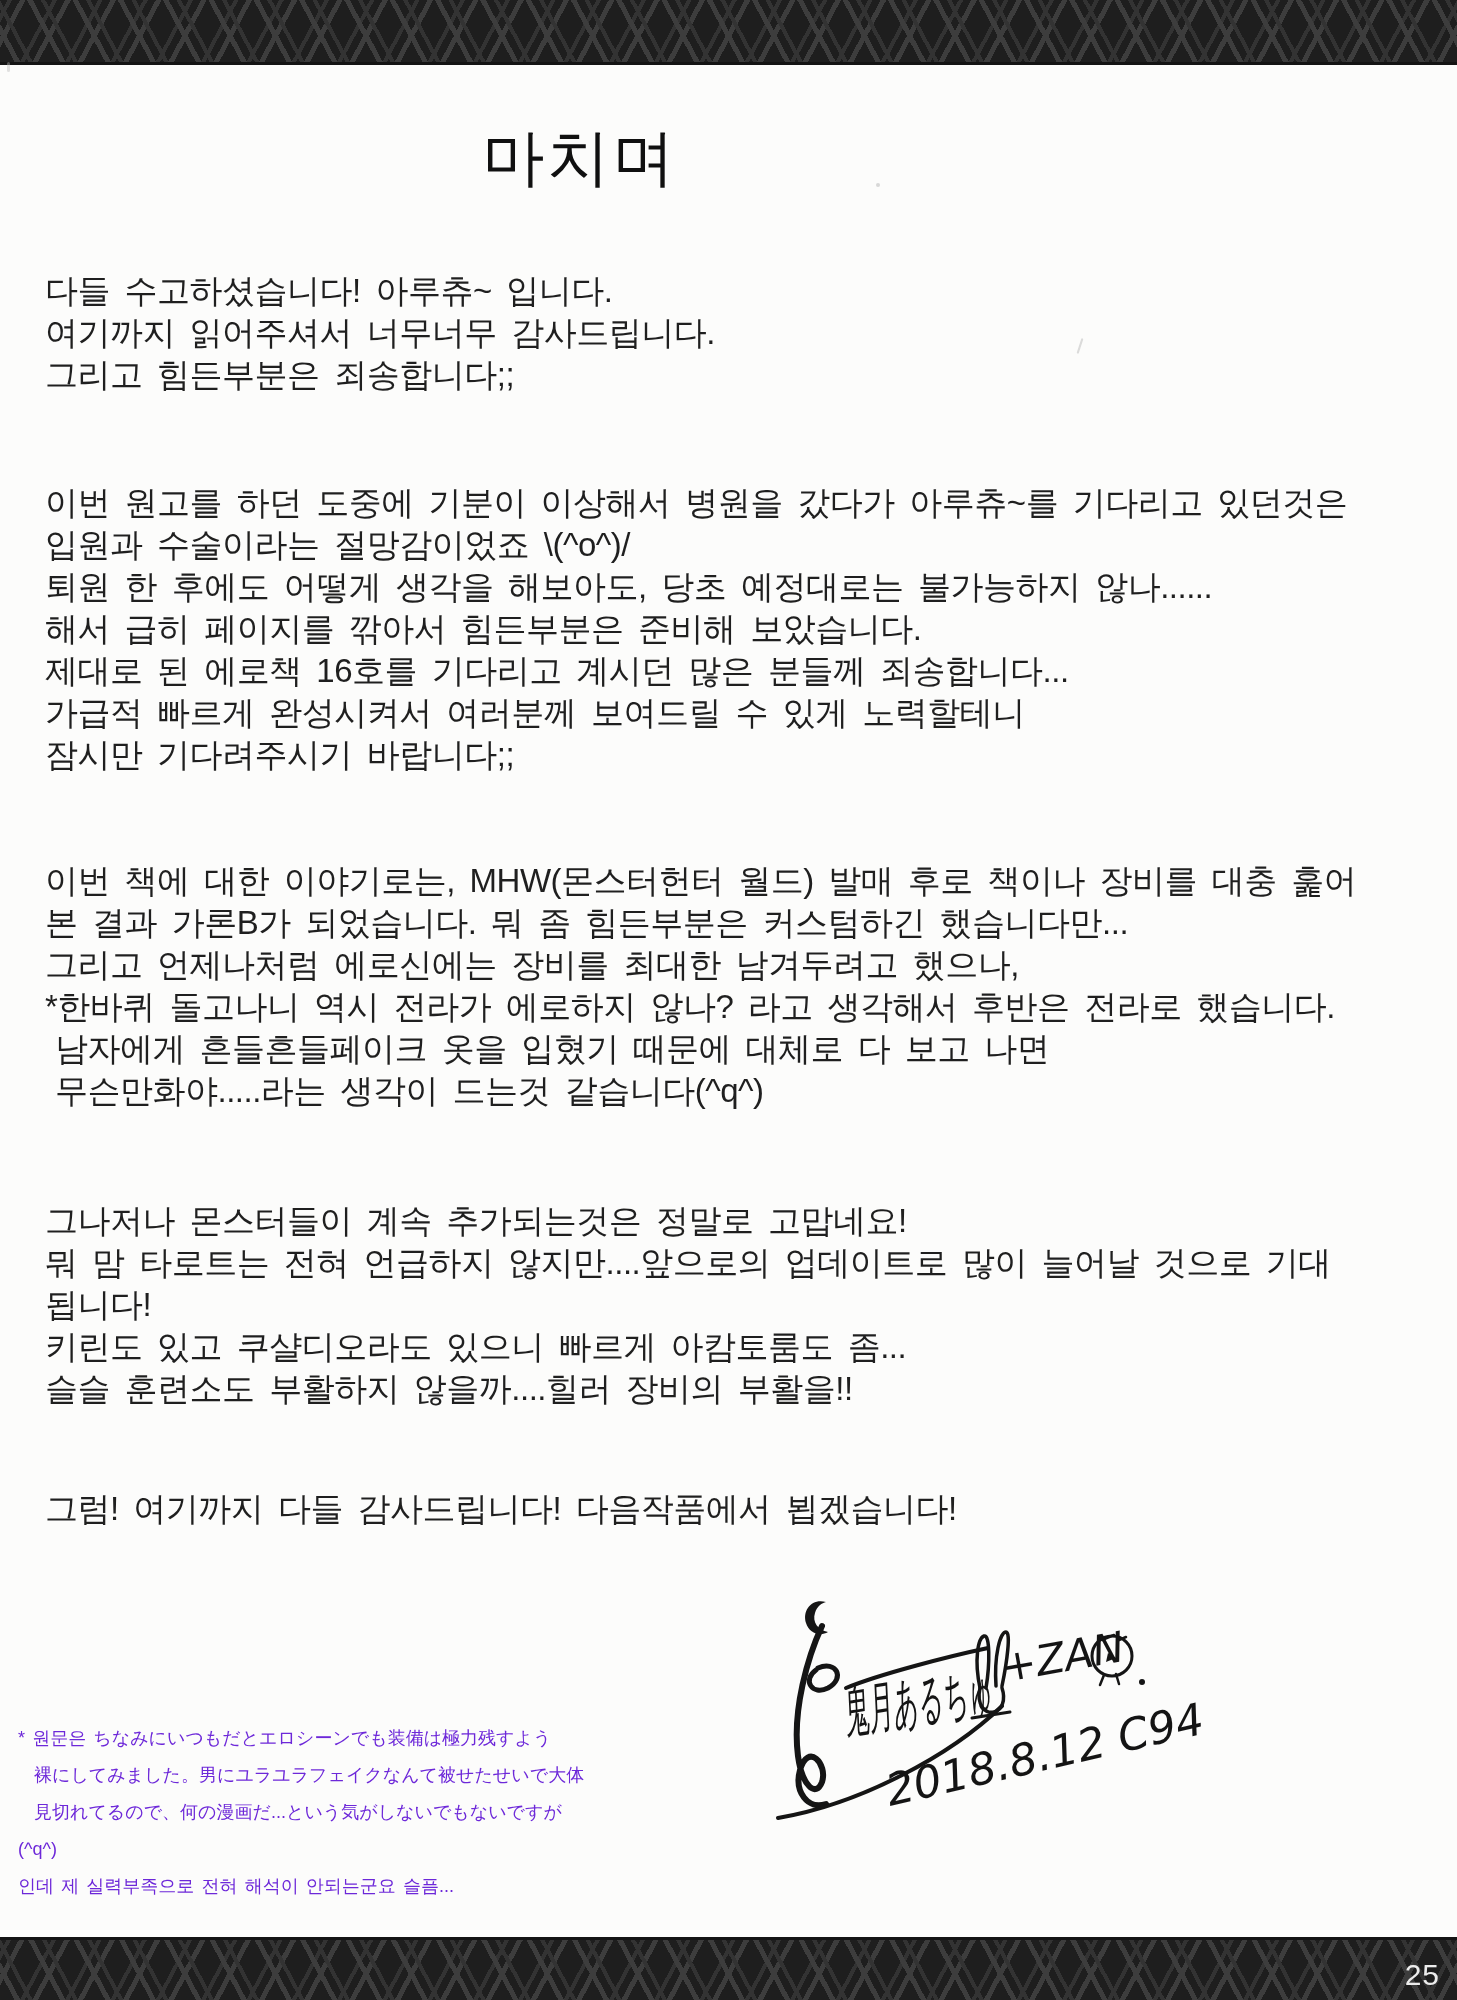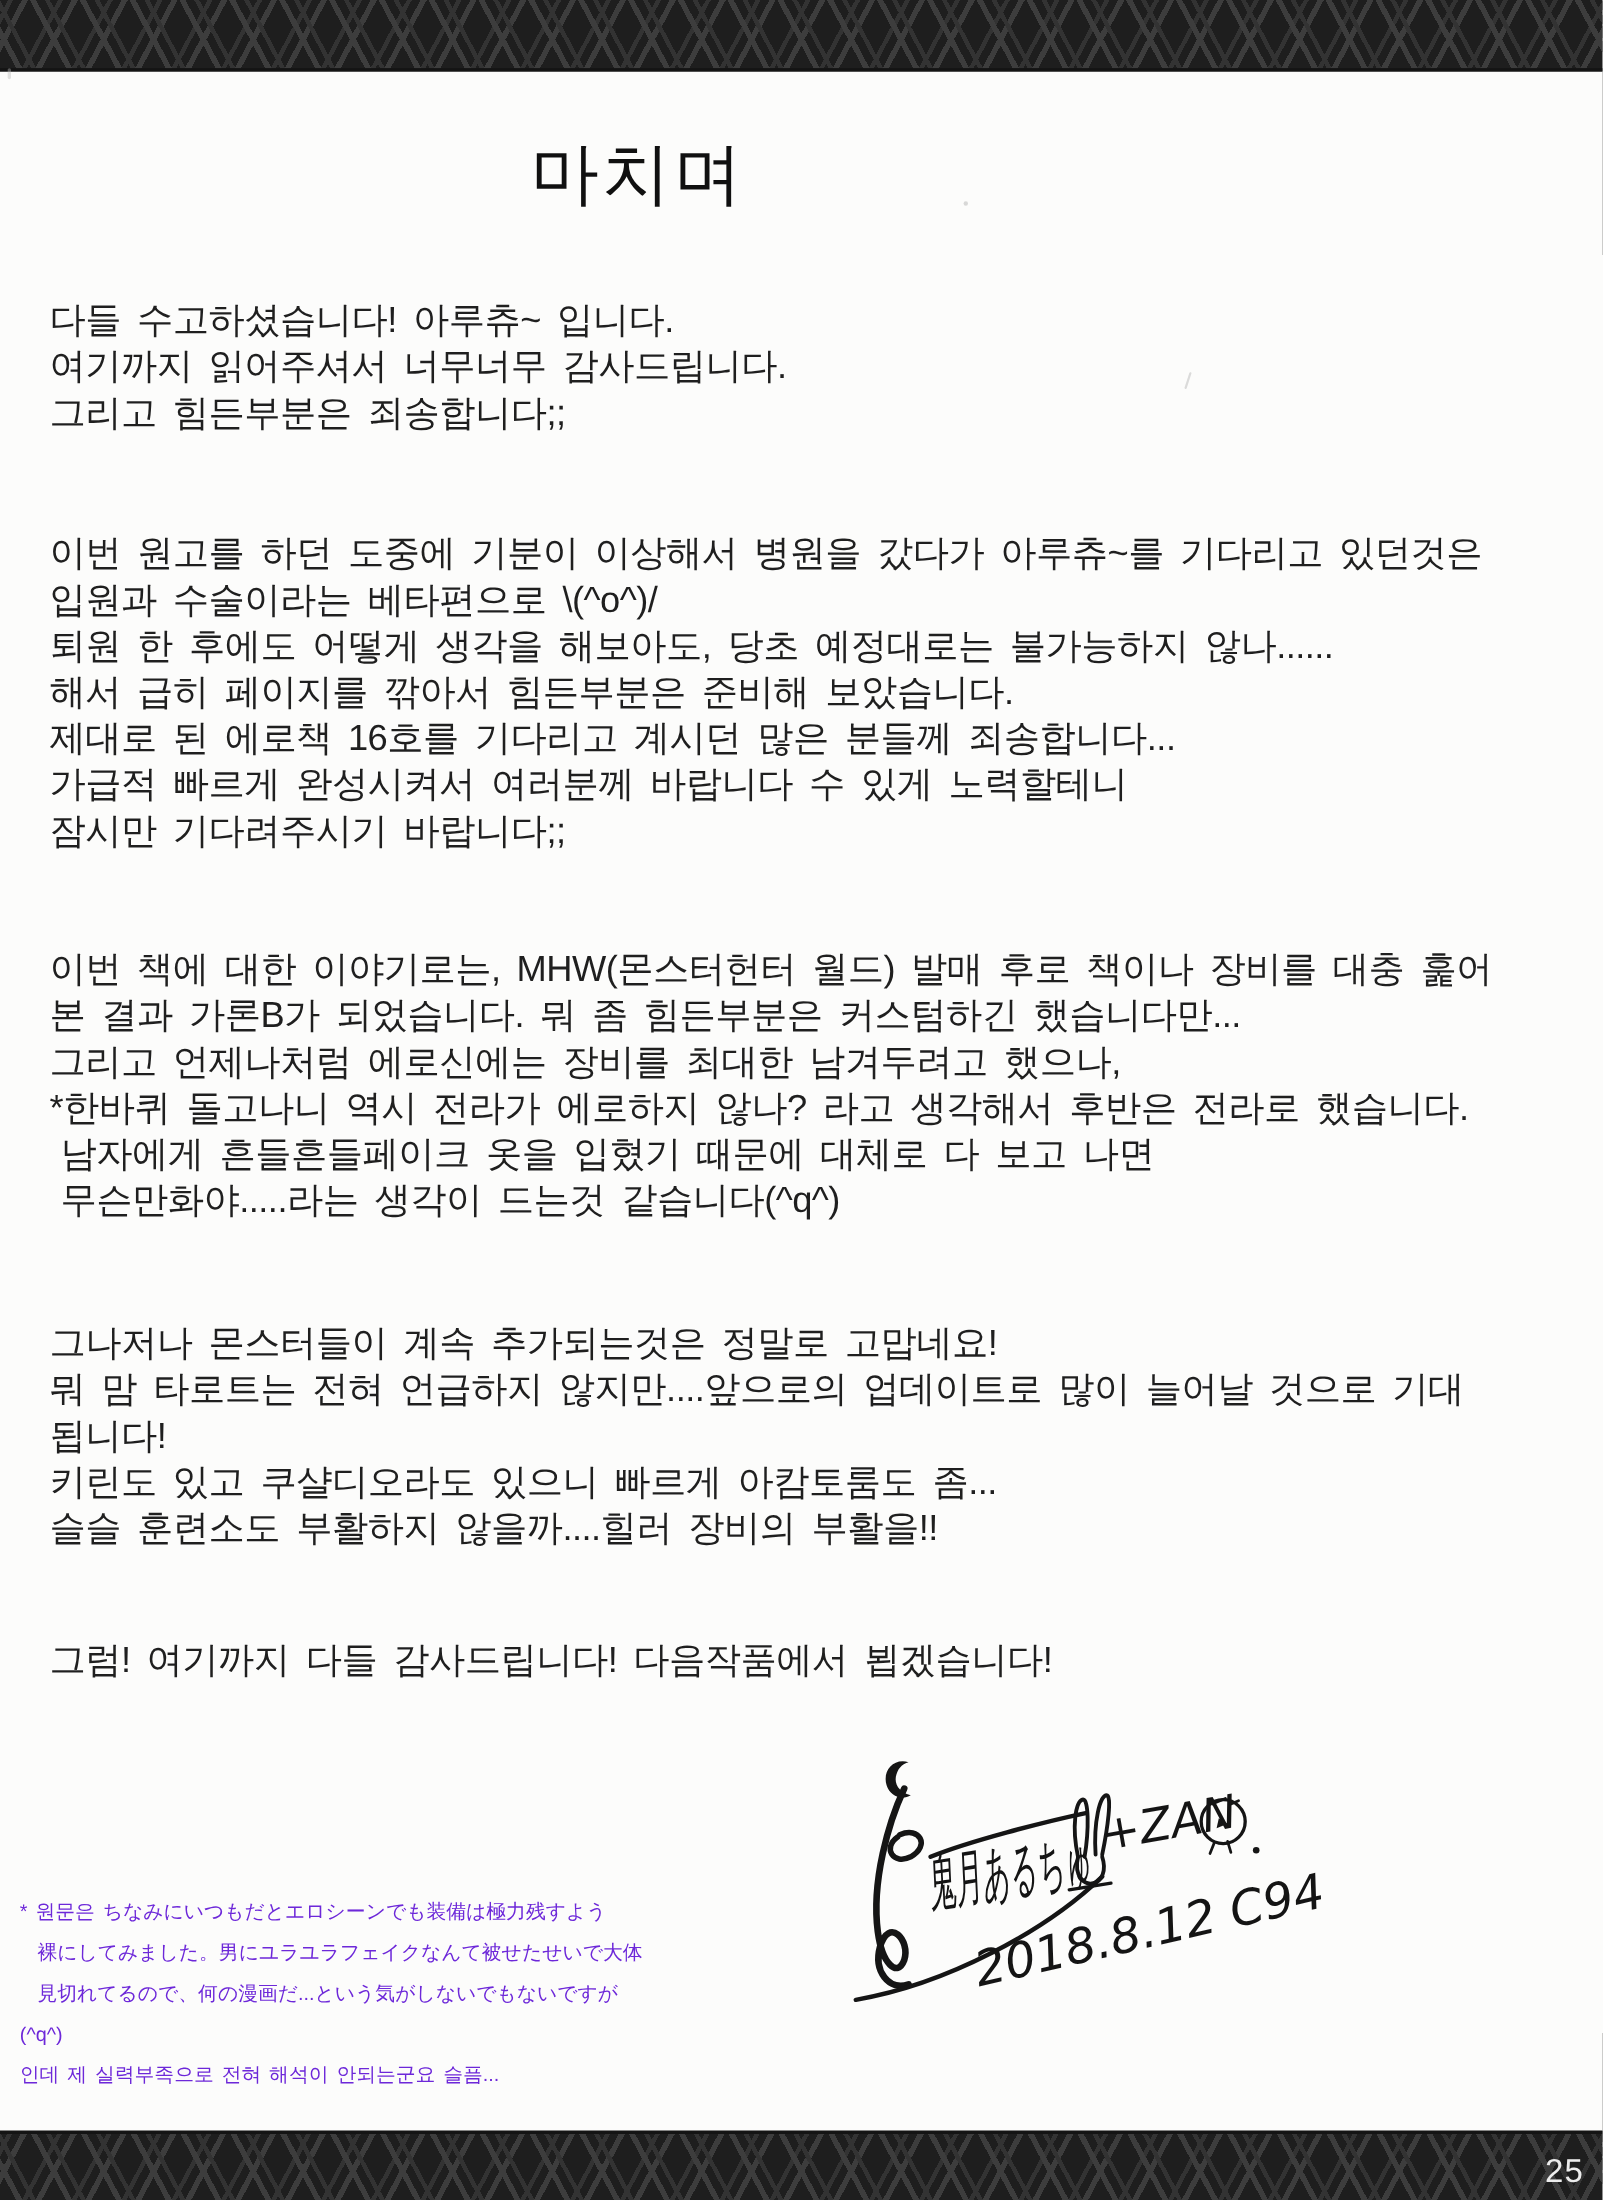--- a/index.html
+++ b/index.html
@@ -93,25 +93,25 @@
   <div class="title">마치며</div>
 
   <div class="block blk-greeting">
     <div class="line">다들 수고하셨습니다! 아루츄~ 입니다.</div>
     <div class="line">여기까지 읽어주셔서 너무너무 감사드립니다.</div>
     <div class="line">그리고 힘든부분은 죄송합니다;;</div>
   </div>
 
   <div class="block blk-hospital">
     <div class="line">이번 원고를 하던 도중에 기분이 이상해서 병원을 갔다가 아루츄~를 기다리고 있던것은</div>
-    <div class="line">입원과 수술이라는 베타편으로 \(^o^)/</div>
+    <div class="line">입원과 수술이라는 절망감이었죠 \(^o^)/</div>
     <div class="line">퇴원 한 후에도 어떻게 생각을 해보아도, 당초 예정대로는 불가능하지 않나......</div>
     <div class="line">해서 급히 페이지를 깎아서 힘든부분은 준비해 보았습니다.</div>
     <div class="line">제대로 된 에로책 16호를 기다리고 계시던 많은 분들께 죄송합니다...</div>
-    <div class="line">가급적 빠르게 완성시켜서 여러분께 바랍니다 수 있게 노력할테니</div>
+    <div class="line">가급적 빠르게 완성시켜서 여러분께 보여드릴 수 있게 노력할테니</div>
     <div class="line">잠시만 기다려주시기 바랍니다;;</div>
   </div>
 
   <div class="block blk-book">
     <div class="line">이번 책에 대한 이야기로는, MHW(몬스터헌터 월드) 발매 후로 책이나 장비를 대충 훑어</div>
     <div class="line">본 결과 가론B가 되었습니다. 뭐 좀 힘든부분은 커스텀하긴 했습니다만...</div>
     <div class="line">그리고 언제나처럼 에로신에는 장비를 최대한 남겨두려고 했으나,</div>
     <div class="line">*한바퀴 돌고나니 역시 전라가 에로하지 않나? 라고 생각해서 후반은 전라로 했습니다.</div>
     <div class="line indent1">남자에게 흔들흔들페이크 옷을 입혔기 때문에 대체로 다 보고 나면</div>
     <div class="line indent1">무슨만화야.....라는 생각이 드는것 같습니다(^q^)</div>

